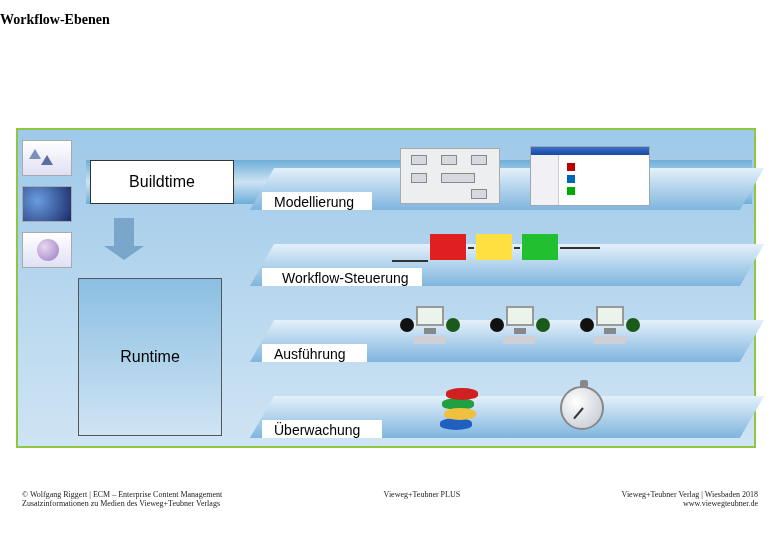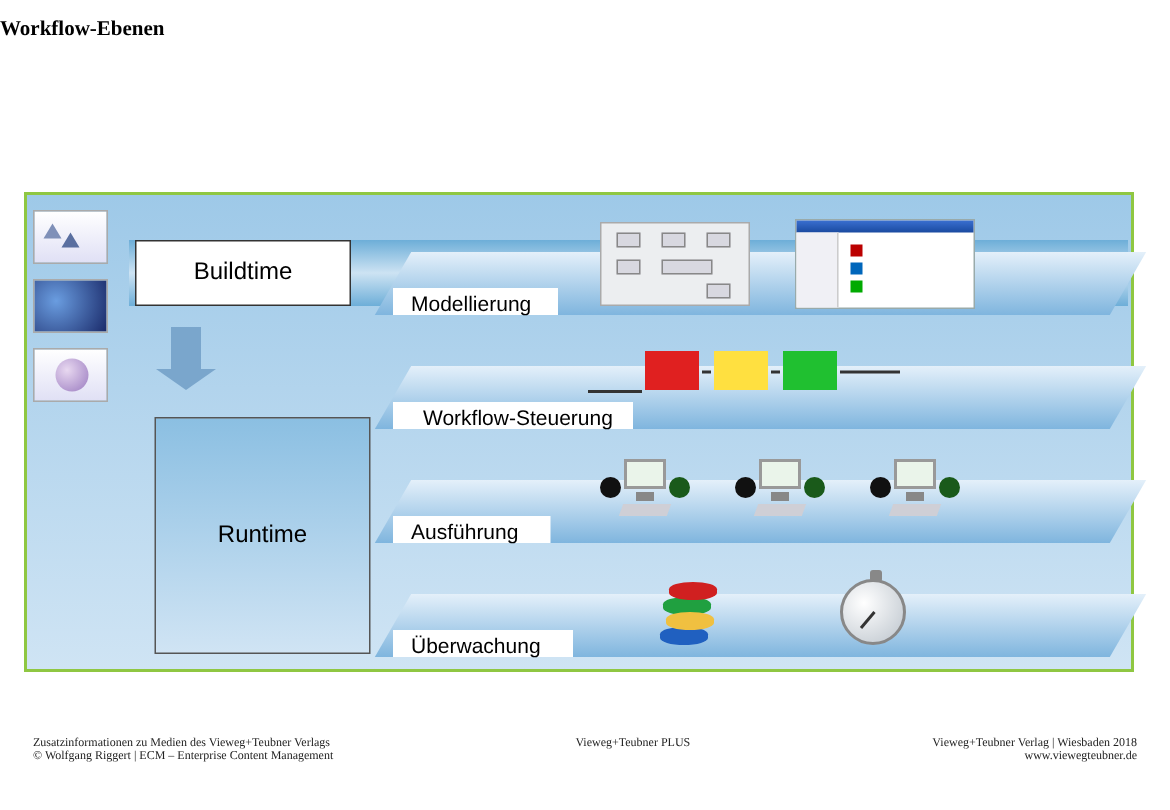--- a/index.html
+++ b/index.html
@@ -75,21 +75,21 @@
     position: absolute;
     left: -10px; top: 28px;
     width: 0; height: 0;
     border-left: 20px solid transparent;
     border-right: 20px solid transparent;
     border-top: 14px solid #7aa6cc;
   }
   
   .runtime-box {
     position: absolute;
-    left: 103px; top: 278px;
+    left: 78px; top: 278px;
     width: 144px; height: 158px;
     background: linear-gradient(to bottom, #8bbfe2, #d0e4f4);
     border: 1px solid #555;
     display: flex; align-items: center; justify-content: center;
   }
   .runtime-box span { font-family: Arial, sans-serif; font-size: 16px; }
   
   .layer {
     position: absolute;
     left: 262px;
@@ -295,21 +295,21 @@
 <div class="layer-label-wrap ll1">Modellierung</div>
 <div class="label-underlay lu2"></div>
 <div class="layer-label-wrap ll2">Workflow-Steuerung</div>
 <div class="label-underlay lu3"></div>
 <div class="layer-label-wrap ll3">Ausführung</div>
 <div class="label-underlay lu4"></div>
 <div class="layer-label-wrap ll4">Überwachung</div>
 
 <div class="footer">
   <div class="col">
+    <div>© Wolfgang Riggert | ECM – Enterprise Content Management</div>
     <div>Zusatzinformationen zu Medien des Vieweg+Teubner Verlags</div>
-    <div>© Wolfgang Riggert | ECM – Enterprise Content Management</div>
   </div>
   <div class="col center">Vieweg+Teubner PLUS</div>
   <div class="col right">
     <div>Vieweg+Teubner Verlag | Wiesbaden 2018</div>
     <div>www.viewegteubner.de</div>
   </div>
 </div>
 
 </body></html>

